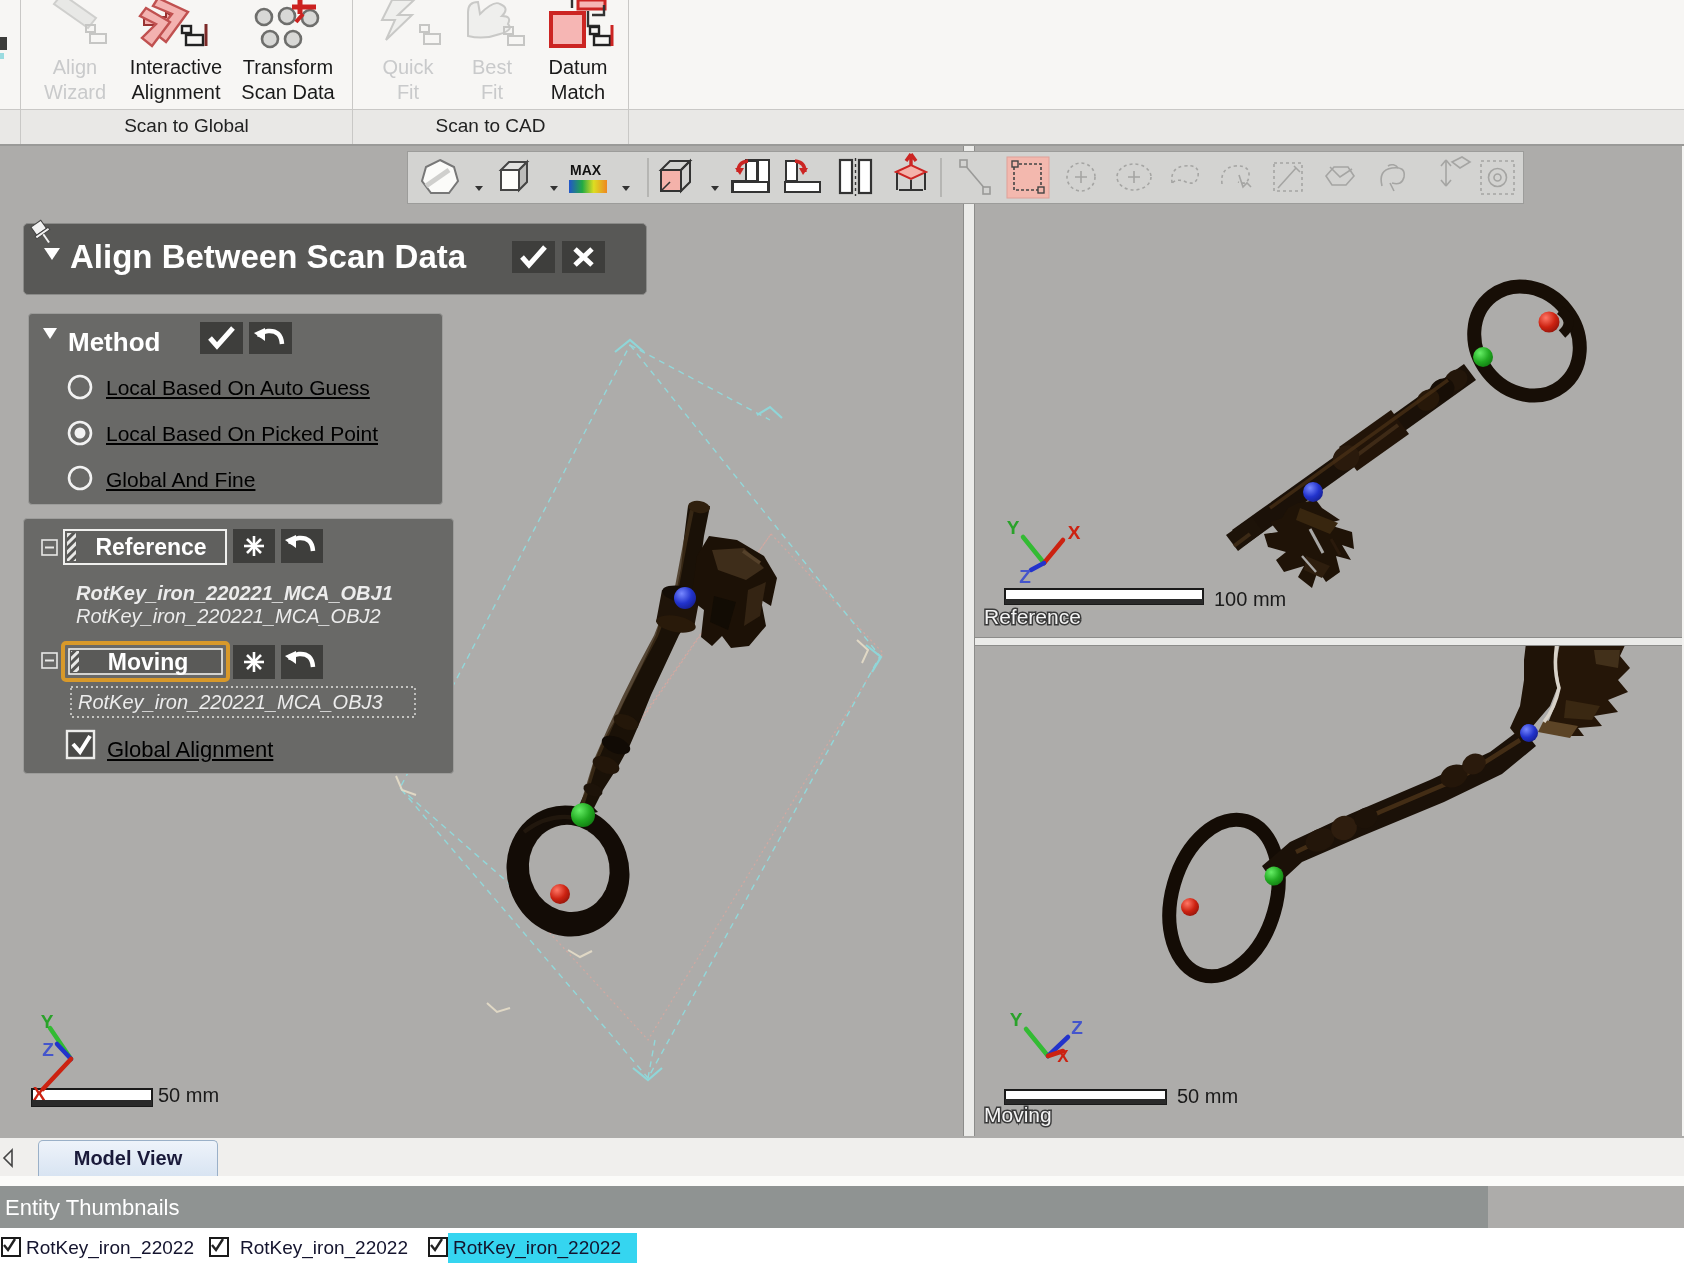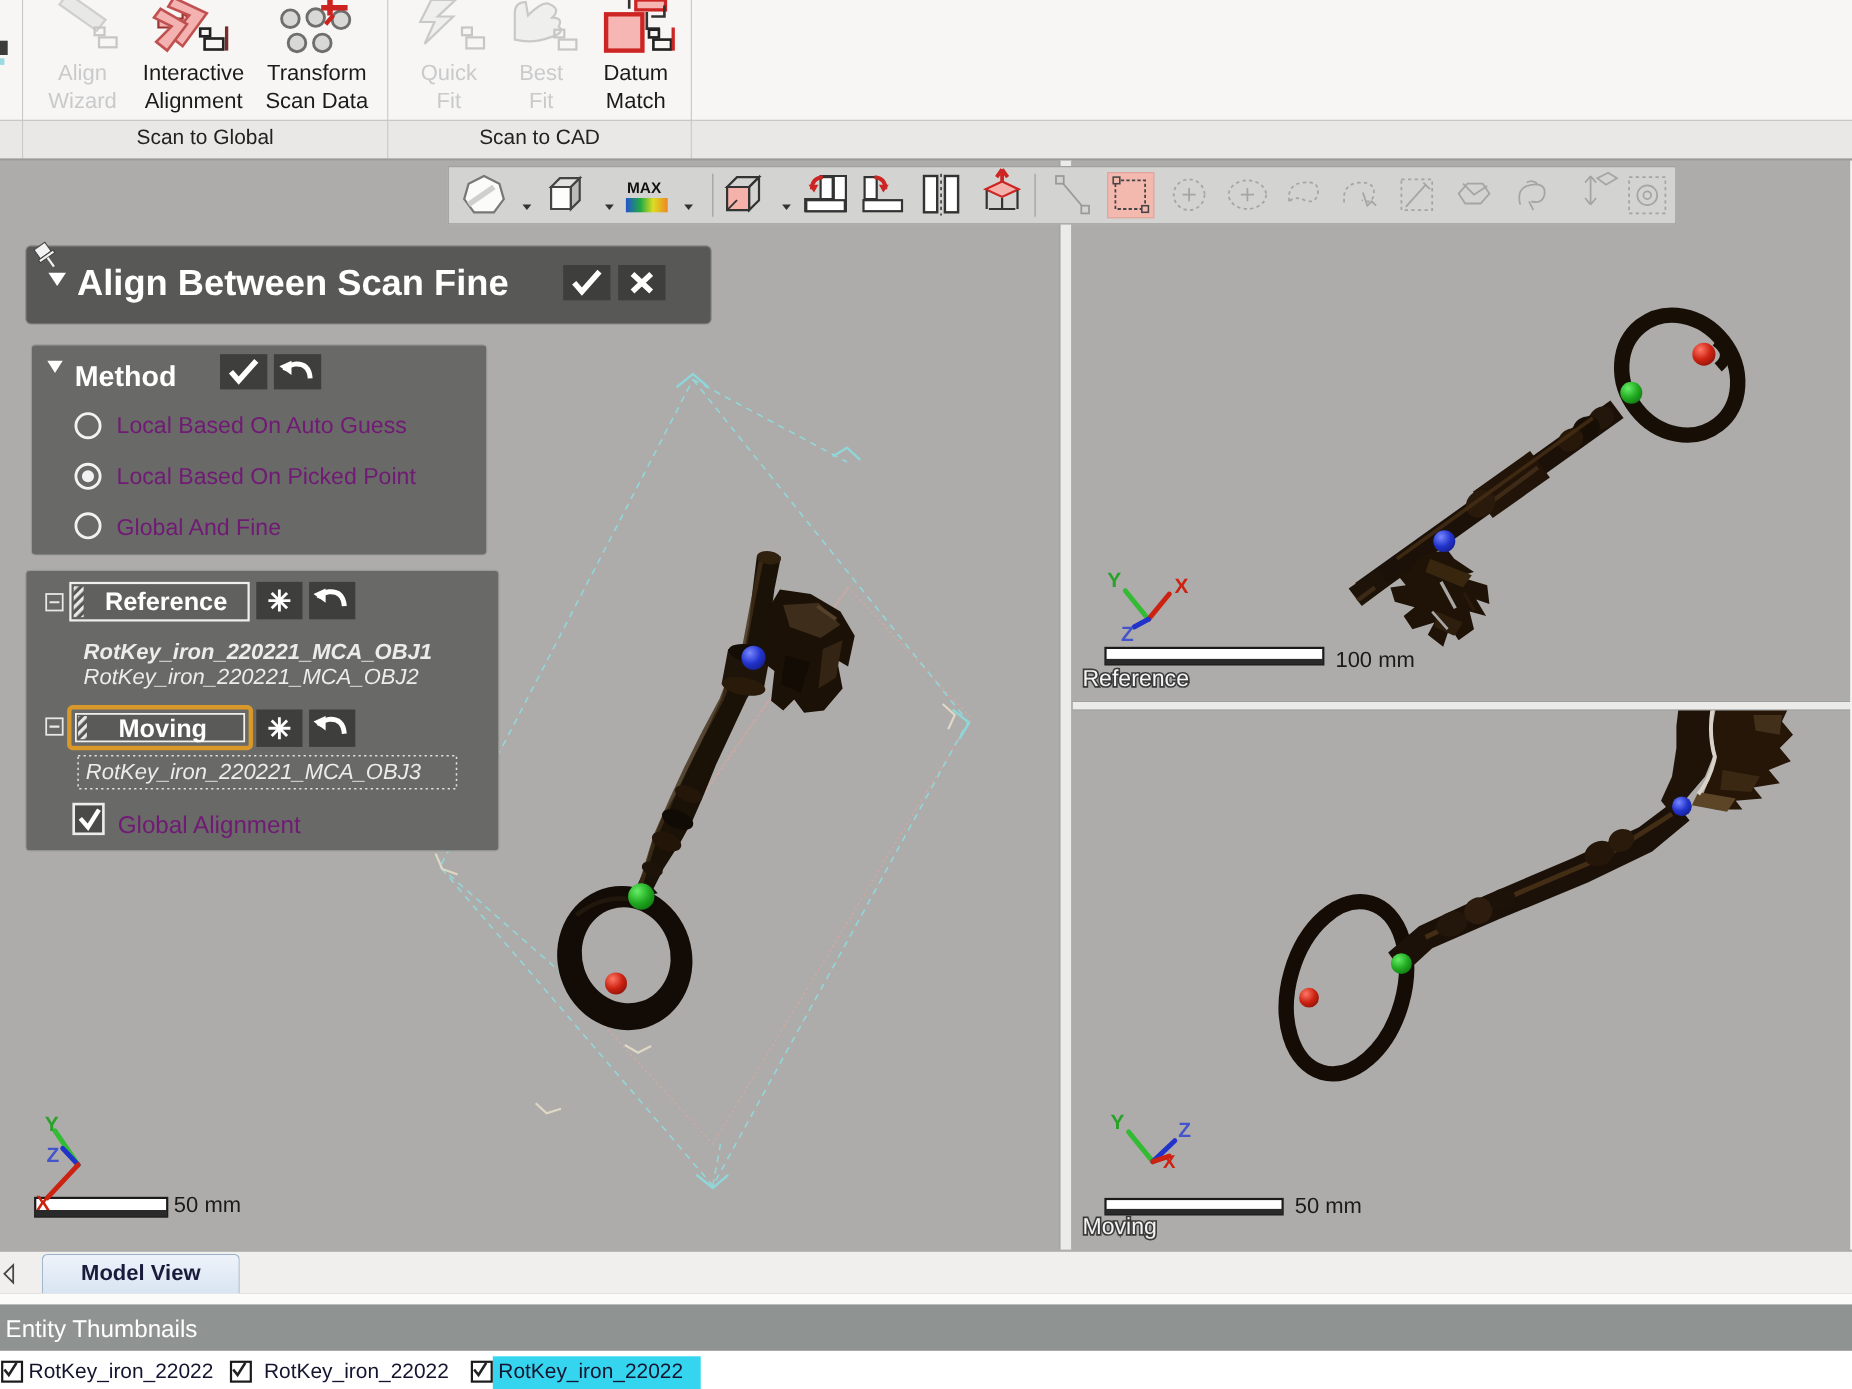--- a/index.html
+++ b/index.html
@@ -19,28 +19,28 @@
   .sline{position:absolute;background:#8c8c8a;}
   
   #vtoolbar{position:absolute;left:407px;top:151px;width:1117px;height:53px;background:#d3d3d1;border:1px solid #9c9c9a;box-sizing:border-box;}
   
   #dtitle{position:absolute;left:23px;top:223px;width:624px;height:72px;background:#585856;border:1px solid #8a8a88;border-radius:5px;box-sizing:border-box;}
   #dtitle .txt{position:absolute;left:46px;top:14px;font-size:33px;font-weight:bold;color:#fff;letter-spacing:0px;}
   .panel{position:absolute;background:#696967;border:1px solid #9c9c9a;border-radius:4px;box-sizing:border-box;}
   #methodpanel{left:28px;top:313px;width:415px;height:192px;}
   #refpanel{left:23px;top:518px;width:431px;height:256px;}
   .ptitle{position:absolute;font-size:26px;font-weight:bold;color:#fff;}
-  .radiolbl{position:absolute;font-size:21px;color:#701a75;}
+  .radiolbl{position:absolute;font-size:21px;color:#000000;text-decoration:underline;}
   .itemtxt{position:absolute;font-size:20px;font-style:italic;color:#ececec;}
   
   #mvbar{position:absolute;left:0;top:1138px;width:1684px;height:38px;background:#f0efed;}
   #mvtab{position:absolute;left:38px;top:1140px;width:180px;height:36px;background:linear-gradient(#eef3fa,#d8e4f2);border:1px solid #9ab0c8;border-bottom:none;border-radius:5px 5px 0 0;box-sizing:border-box;}
   #mvtab span{position:absolute;left:0;right:0;top:6px;text-align:center;font-size:20px;font-weight:bold;color:#1a1a3a;}
   #whitestrip{position:absolute;left:0;top:1176px;width:1684px;height:10px;background:#fbfbf9;}
-  #entitybar{position:absolute;left:0;top:1186px;width:1684px;height:42px;background:#8f9392;}
+  #entitybar{position:absolute;left:0;top:1186px;width:1488px;height:42px;background:#8f9392;}
   #entitybar span{position:absolute;left:5px;top:9px;font-size:22px;color:#fff;}
   #thumbrow{position:absolute;left:0;top:1228px;width:1684px;height:35px;background:#ffffff;}
   .cbx{position:absolute;top:1237px;width:16px;height:16px;border:2px solid #1a1a1a;background:#fff;}
   .thtxt{position:absolute;top:1237px;font-size:19px;color:#14142e;white-space:nowrap;}
   #cyhl{position:absolute;left:448px;top:1233px;width:189px;height:30px;background:#35d5f0;}
 </style>
 </head>
 <body>
 
 <div id="ribbon"></div>
@@ -388,21 +388,21 @@
     <path d="M1390 183 l4 8 M1388 166 a7 7 0 0 1 10 2"></path>
     <path d="M1446 160 l0 26 m0 0 l-5 -6 m5 6 l5 -6 m-5 -20 l-5 6 m5 -6 l5 6" stroke-dasharray="none"></path>
     <path d="M1452 162 l10 -5 l8 5 l-10 6 Z"></path>
     <rect x="1481" y="161" width="33" height="33" stroke-dasharray="3 3"></rect>
     <circle cx="1497.5" cy="177.5" r="9"></circle>
     <circle cx="1497.5" cy="177.5" r="3.5"></circle>
   </g>
 </svg>
 
 <div id="dtitle">
-    <span class="txt">Align Between Scan Fine</span>
+    <span class="txt">Align Between Scan Data</span>
   </div>
 <svg class="abs" style="left:23px;top:215px;" width="624" height="82" viewBox="0 0 624 82">
 
   <g transform="translate(18,16) rotate(-35)">
     <rect x="-6" y="-9" width="12" height="10" fill="#f2f2f2" stroke="#444" stroke-width="1"></rect>
     <rect x="-8" y="1" width="16" height="3" fill="#f2f2f2" stroke="#444" stroke-width="1"></rect>
     <line x1="0" y1="4" x2="0" y2="14" stroke="#f2f2f2" stroke-width="2"></line>
   </g>
 
   <path d="M21 33 L37 33 L29 45 Z" fill="#fff"></path>

